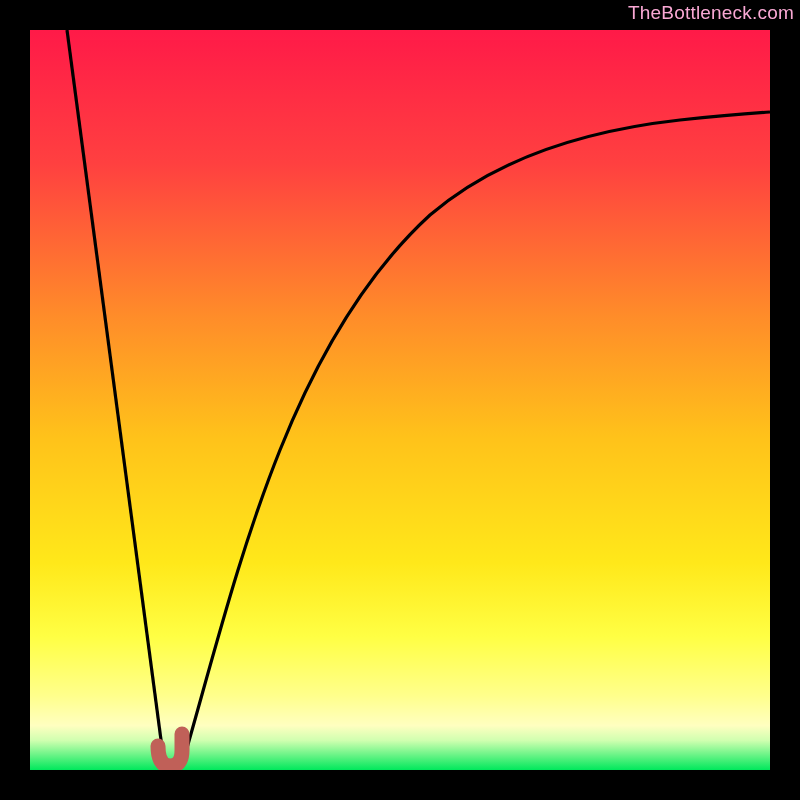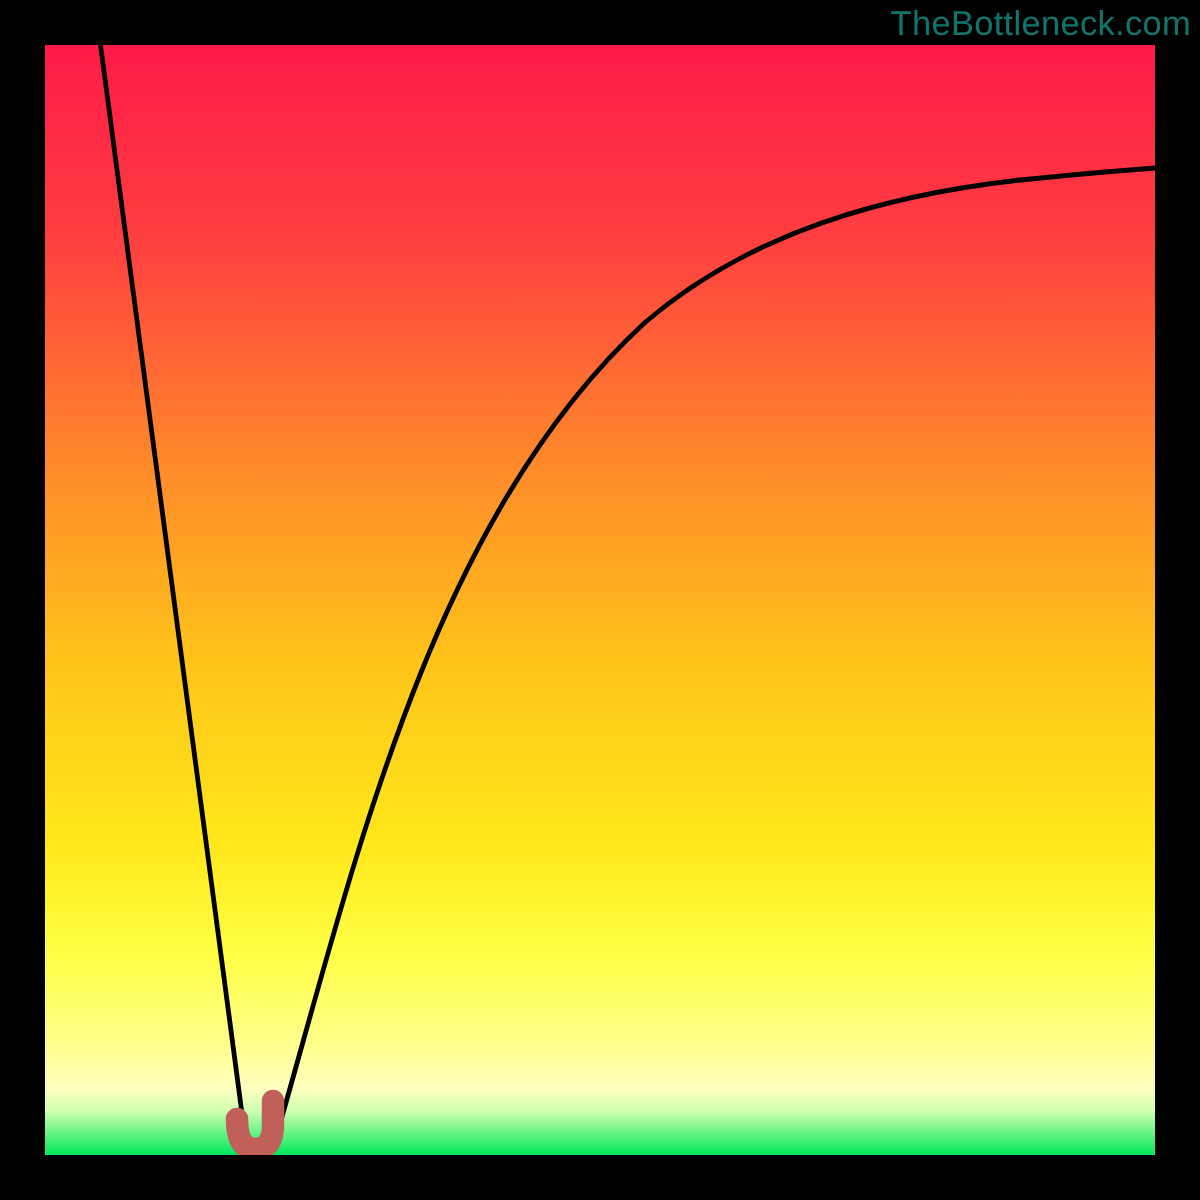--- a/index.html
+++ b/index.html
@@ -38,22 +38,22 @@
     position: absolute;
     left: 0;
     top: 0;
     width: 100%;
     height: 100%;
   }
   .watermark {
     position: absolute;
     top: 2px;
     right: 6px;
-    color: #0f766e;
-    font-size: 23px;
+    color: #f9a8d4;
+    font-size: 19px;
     font-weight: 400;
     letter-spacing: 0.2px;
     user-select: none;
   }
 </style>
 </head>
 <body>
 
 <div class="frame">
 

